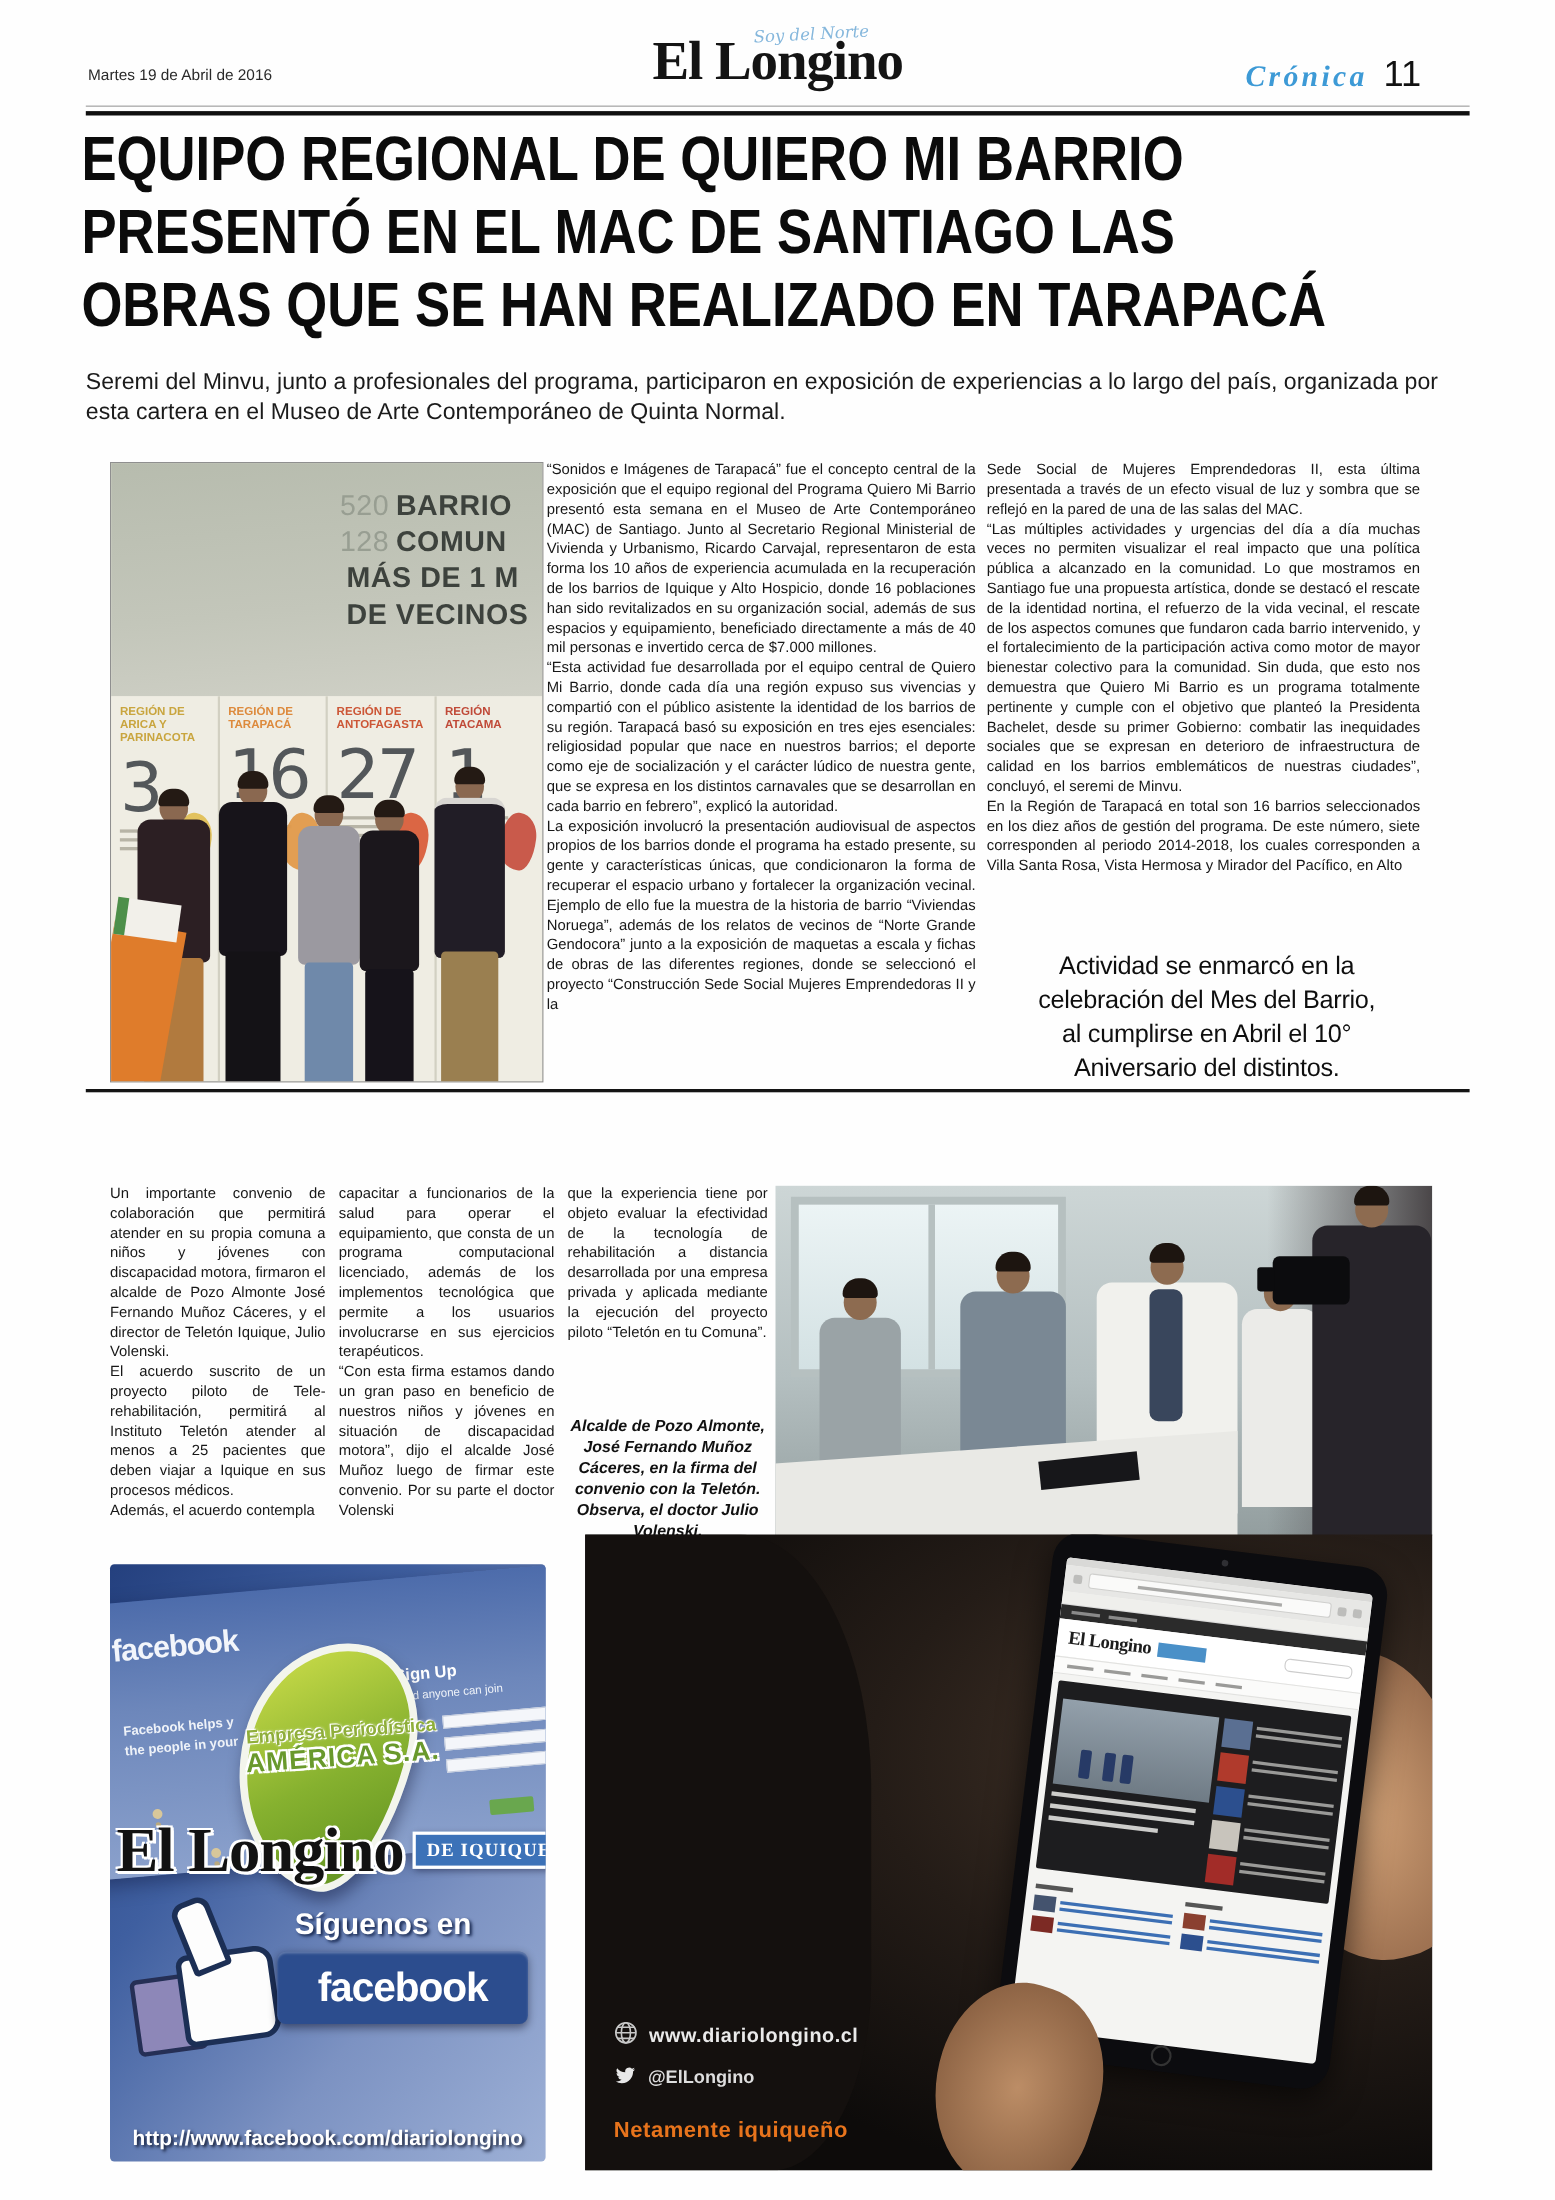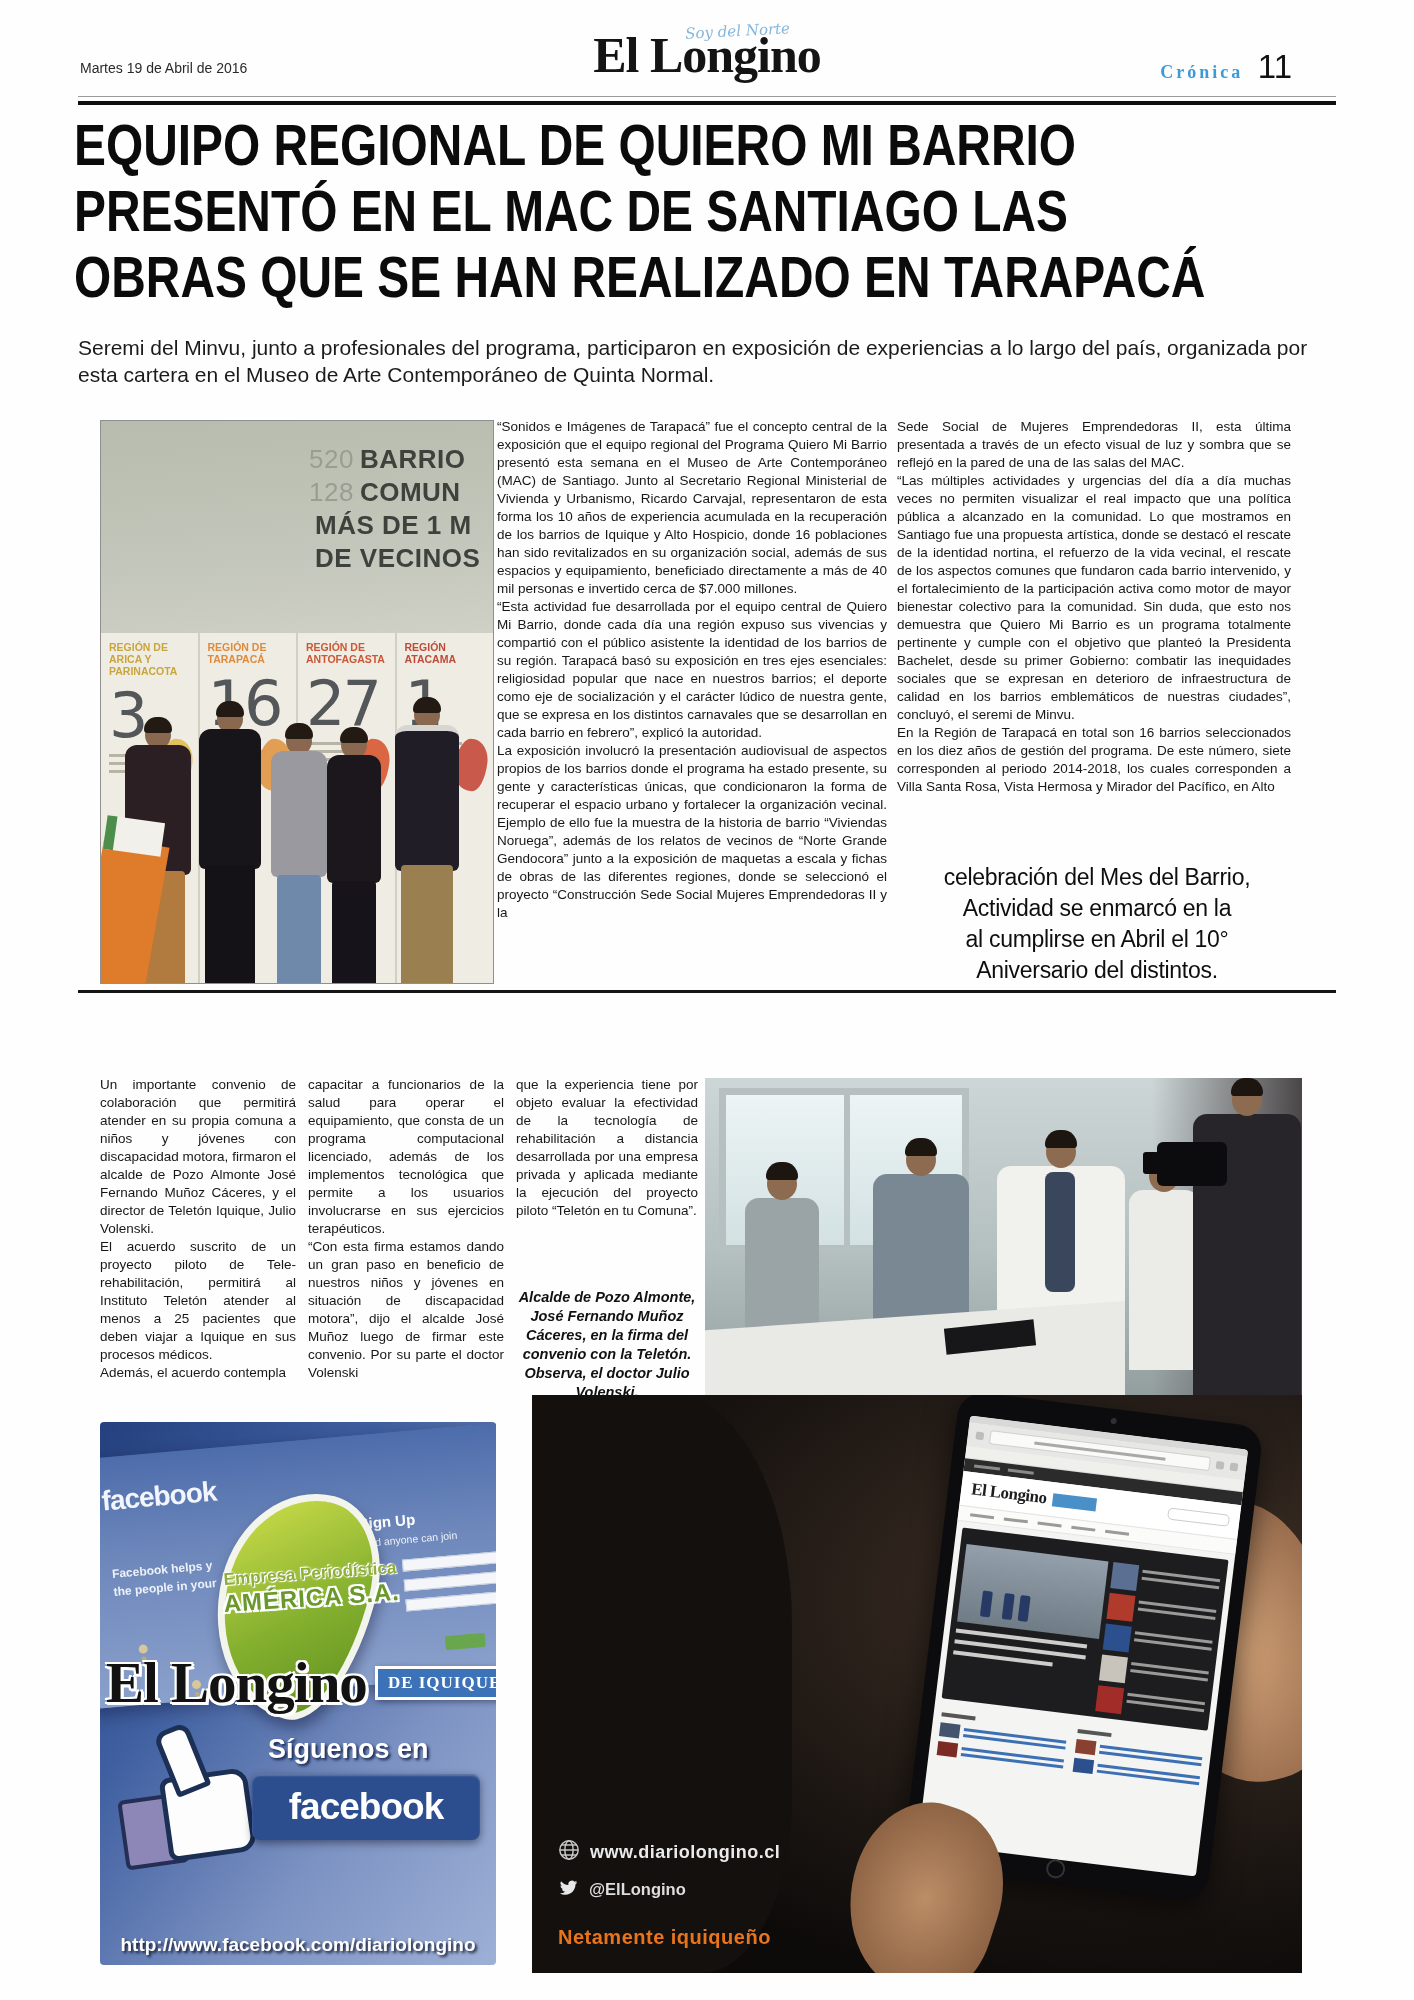--- a/index.html
+++ b/index.html
@@ -6,21 +6,21 @@
   .page{position:relative;width:1414px;height:2000px;background:#fefefe;margin:0 auto;
         font-family:"Liberation Sans",sans-serif;color:#151515;overflow:hidden;}
 
   
   .date{position:absolute;left:80px;top:60px;font-size:14px;color:#2a2a2a;}
   .masthead-wrap{position:absolute;left:50%;top:26px;transform:translateX(-50%);}
   .masthead{font-family:"Liberation Serif",serif;font-weight:700;font-size:50px;color:#141414;letter-spacing:-1px;white-space:nowrap;}
   .masthead-script{position:absolute;left:92px;top:-4px;font-family:"DejaVu Serif",serif;font-style:italic;
         font-size:15px;color:#85b7dc;transform:rotate(-3deg);white-space:nowrap;}
   .section-wrap{position:absolute;right:122px;top:48px;white-space:nowrap;}
-  .section-label{font-family:"Liberation Serif",serif;font-weight:700;font-size:18px;letter-spacing:3px;}
+  .section-label{font-family:"Liberation Serif",serif;font-weight:700;font-size:27px;letter-spacing:3px;font-style:italic;}
   .page-number{font-size:33px;color:#111;margin-left:10px;font-weight:400;}
   .rule-thin{position:absolute;left:78px;right:78px;top:96px;border-top:1px solid #9a9a9a;}
   .rule-thick{position:absolute;left:78px;right:78px;top:101px;height:4px;background:#101010;}
 
   
   .headline{position:absolute;left:74px;top:112px;transform:scaleX(0.84);transform-origin:0 0;width:1650px;}
   .headline div{font-weight:700;font-size:57px;line-height:66px;color:#0b0b0b;white-space:nowrap;}
   .subheadline{position:absolute;left:78px;top:334px;width:1262px;font-size:21px;line-height:27px;color:#1b1b1b;}
 
   
@@ -316,22 +316,22 @@
     <p>“Sonidos e Imágenes de Tarapacá” fue el concepto central de la exposición que el equipo regional del Programa Quiero Mi Barrio presentó esta semana en el Museo de Arte Contemporáneo (MAC) de Santiago. Junto al Secretario Regional Ministerial de Vivienda y Urbanismo, Ricardo Carvajal, representaron de esta forma los 10 años de experiencia acumulada en la recuperación de los barrios de Iquique y Alto Hospicio, donde 16 poblaciones han sido revitalizados en su organización social, además de sus espacios y equipamiento, beneficiado directamente a más de 40 mil personas e invertido cerca de $7.000 millones.</p>
     <p>“Esta actividad fue desarrollada por el equipo central de Quiero Mi Barrio, donde cada día una región expuso sus vivencias y compartió con el público asistente la identidad de los barrios de su región. Tarapacá basó su exposición en tres ejes esenciales: religiosidad popular que nace en nuestros barrios; el deporte como eje de socialización y el carácter lúdico de nuestra gente, que se expresa en los distintos carnavales que se desarrollan en cada barrio en febrero”, explicó la autoridad.</p>
     <p>La exposición involucró la presentación audiovisual de aspectos propios de los barrios donde el programa ha estado presente, su gente y características únicas, que condicionaron la forma de recuperar el espacio urbano y fortalecer la organización vecinal. Ejemplo de ello fue la muestra de la historia de barrio “Viviendas Noruega”, además de los relatos de vecinos de “Norte Grande Gendocora” junto a la exposición de maquetas a escala y fichas de obras de las diferentes regiones, donde se seleccionó el proyecto  “Construcción Sede Social Mujeres Emprendedoras II  y la</p>
   </div>
   <div id="col2" class="news-col">
     <p>Sede Social de Mujeres Emprendedoras II, esta última  presentada a través de un efecto visual de luz y sombra que se reflejó en la pared de una de las salas del MAC.</p>
     <p>“Las múltiples actividades y urgencias del día a día muchas veces no permiten visualizar el real impacto que una política pública a alcanzado en la comunidad.  Lo que mostramos en Santiago fue una propuesta artística, donde se destacó el rescate de la identidad nortina, el refuerzo de la vida vecinal, el rescate de los aspectos comunes que fundaron cada barrio intervenido, y el fortalecimiento de la participación activa como motor de mayor bienestar colectivo para la comunidad. Sin duda, que esto nos demuestra que Quiero Mi Barrio es un programa totalmente pertinente y cumple con el objetivo que planteó la Presidenta Bachelet, desde su primer Gobierno: combatir las inequidades sociales que se expresan en deterioro de infraestructura de calidad en los barrios emblemáticos de nuestras ciudades”, concluyó, el seremi de Minvu.</p>
     <p>En la Región de Tarapacá en total son 16 barrios seleccionados en los  diez años de gestión del programa. De este número, siete corresponden al periodo 2014-2018,  los cuales corresponden a Villa Santa Rosa, Vista Hermosa y  Mirador del Pacífico, en Alto</p>
   </div>
   <div class="pull-quote">
+    <div>Actividad se enmarcó en la</div>
     <div>celebración del Mes del Barrio,</div>
-    <div>Actividad se enmarcó en la</div>
     <div>al cumplirse en  Abril el 10°</div>
     <div>Aniversario del distintos.</div>
   </div>
 
   <div class="big-divider"></div>
 
   <div id="tcol1" class="tele-col">
     <p>Un importante convenio de colaboración que permitirá atender en su propia comuna a niños y jóvenes con discapacidad motora, firmaron el alcalde de Pozo Almonte José Fernando Muñoz Cáceres, y el director de Teletón Iquique, Julio Volenski.</p>
     <p>El acuerdo suscrito de un proyecto piloto de Tele-rehabilitación,  permitirá al Instituto Teletón atender al menos a 25 pacientes que deben viajar a Iquique en sus procesos médicos.</p>
     <p>Además, el acuerdo contempla</p>

